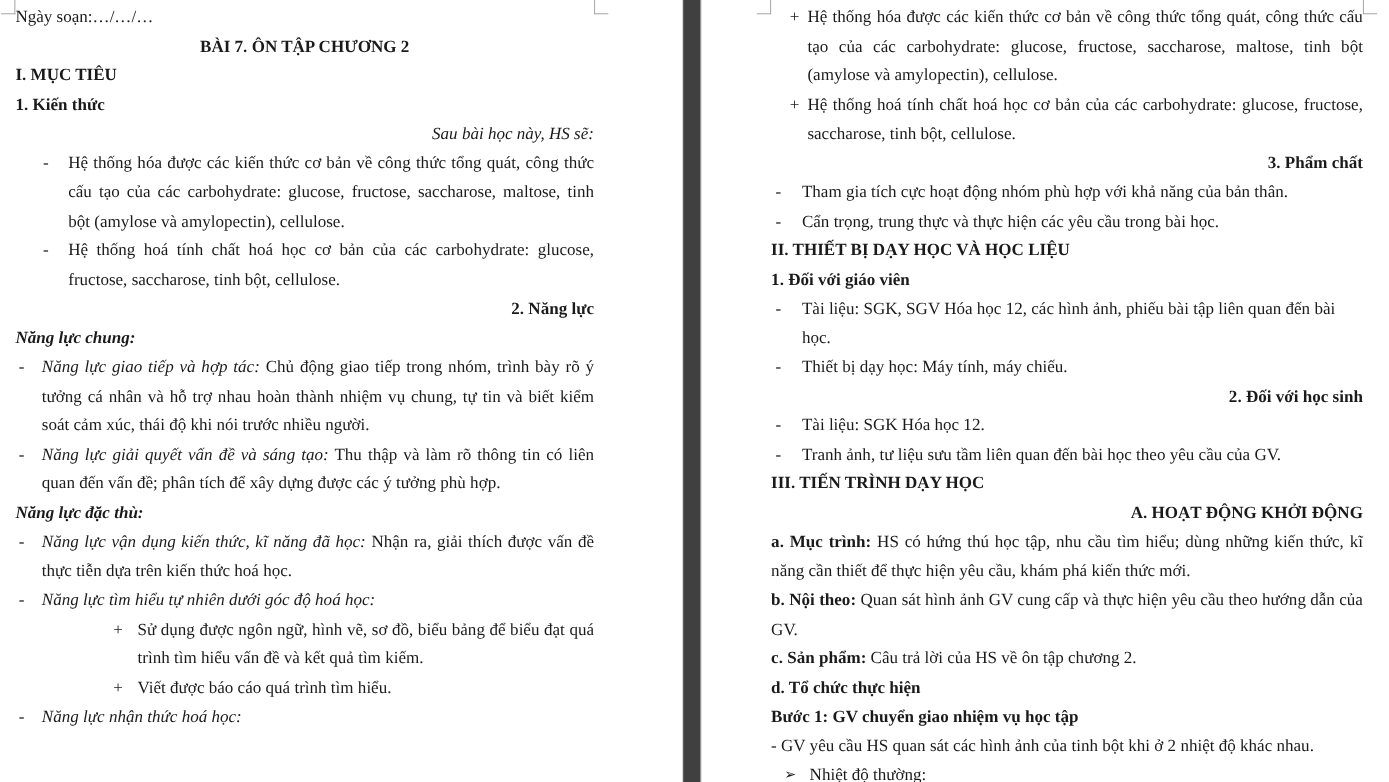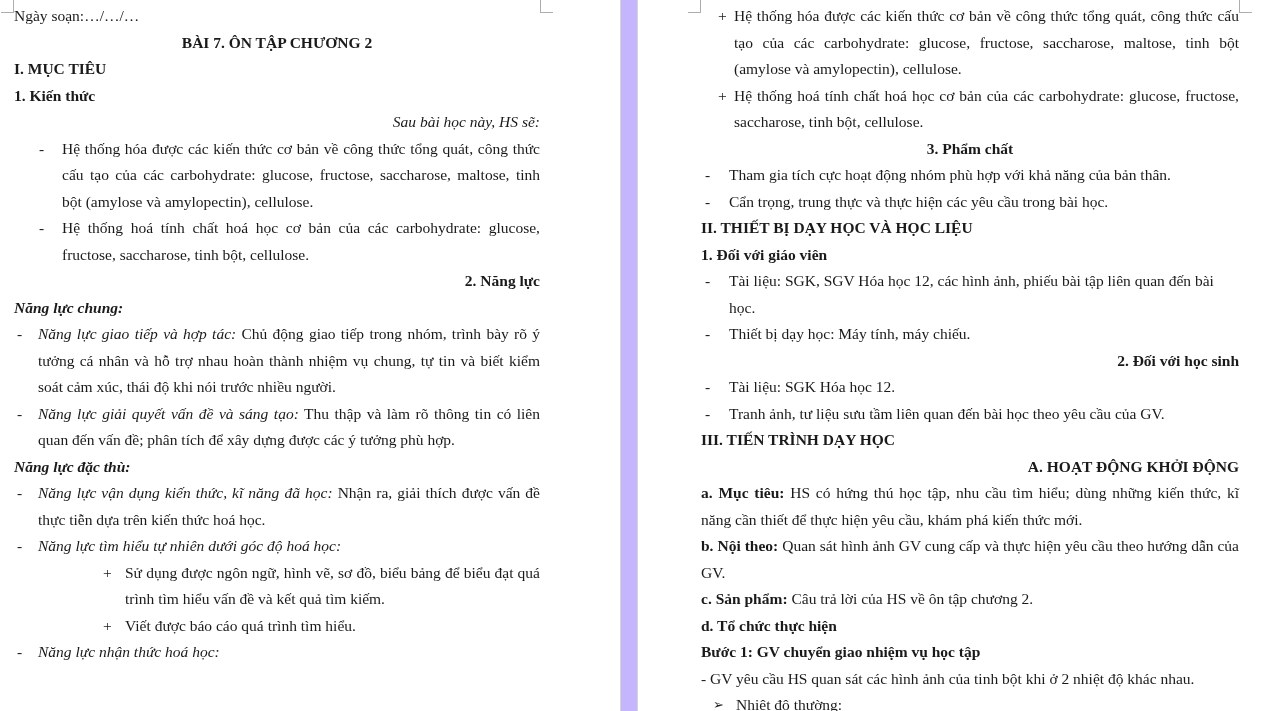--- a/index.html
+++ b/index.html
@@ -24,21 +24,21 @@
   .mark.tl{border-right:1px solid #adadad;border-bottom:1px solid #adadad;}
   .mark.tr{border-left:1px solid #adadad;border-bottom:1px solid #adadad;}
   #mark-lp-tl{left:1px;}
   #mark-lp-tr{left:540px;}
   #mark-rp-tl{left:50px;}
   #mark-rp-tr{left:601px;}
 </style>
 </head>
 <body>
 
-<div id="stage" style="background: #c4b5fd;">
+<div id="stage" style="background: #404040;">
   <div class="page" id="page-left" style="background: rgb(255, 255, 255);">
     <div class="mark tl" id="mark-lp-tl"></div>
     <div class="mark tr" id="mark-lp-tr"></div>
     <div class="content" id="content-left">
         <p class="para" style="text-align: left;"><span>Ngày soạn:…/…/…</span></p>
         <p class="para b" style="text-align: center;"><span>BÀI 7. ÔN TẬP CHƯƠNG 2</span></p>
         <p class="para b" style="text-align: left;"><span>I. MỤC TIÊU</span></p>
         <p class="para b" style="text-align: left;"><span>1. Kiến thức</span></p>
         <p class="para" style="text-align: right; font-style: italic;"><span>Sau bài học này, HS sẽ:</span></p>
         <p class="para" style="text-align: justify; padding-left: 48px;"><span class="marker" style="left: 25px;">-</span><span>Hệ thống hóa được các kiến thức cơ bản về công thức tổng quát, công thức cấu tạo của các carbohydrate: glucose, fructose, saccharose, maltose, tinh bột (amylose và amylopectin), cellulose.</span></p>
@@ -54,33 +54,33 @@
         <p class="para" style="text-align: left; padding-left: 111px;"><span class="marker" style="left: 89px;">+</span><span>Viết được báo cáo quá trình tìm hiểu.</span></p>
         <p class="para i" style="text-align: left; padding-left: 24px;"><span class="marker" style="left: 3px;">-</span><span>Năng lực nhận thức hoá học:</span></p>
       </div>
   </div>
   <div class="page" id="page-right" style="background: rgb(255, 255, 255);">
     <div class="mark tl" id="mark-rp-tl"></div>
     <div class="mark tr" id="mark-rp-tr"></div>
     <div class="content" id="content-right">
         <p class="para" style="text-align: justify; padding-left: 33px;"><span class="marker" style="left: 17px;">+</span><span>Hệ thống hóa được các kiến thức cơ bản về công thức tổng quát, công thức cấu tạo của các carbohydrate: glucose, fructose, saccharose, maltose, tinh bột (amylose và amylopectin), cellulose.</span></p>
         <p class="para" style="text-align: justify; padding-left: 33px;"><span class="marker" style="left: 17px;">+</span><span>Hệ thống hoá tính chất hoá học cơ bản của các carbohydrate: glucose, fructose, saccharose, tinh bột, cellulose.</span></p>
-        <p class="para b" style="text-align: center;"><span>3. Phẩm chất</span></p>
+        <p class="para b" style="text-align: right;"><span>3. Phẩm chất</span></p>
         <p class="para" style="text-align: left; padding-left: 28px;"><span class="marker" style="left: 4px;">-</span><span>Tham gia tích cực hoạt động nhóm phù hợp với khả năng của bản thân.</span></p>
         <p class="para" style="text-align: left; padding-left: 28px;"><span class="marker" style="left: 4px;">-</span><span>Cẩn trọng, trung thực và thực hiện các yêu cầu trong bài học.</span></p>
         <p class="para b" style="text-align: left;"><span>II. THIẾT BỊ DẠY HỌC VÀ HỌC LIỆU</span></p>
         <p class="para b" style="text-align: left;"><span>1. Đối với giáo viên</span></p>
         <p class="para" style="text-align: left; padding-left: 28px;"><span class="marker" style="left: 4px;">-</span><span>Tài liệu: SGK, SGV Hóa học 12, các hình ảnh, phiếu bài tập liên quan đến bài học.</span></p>
         <p class="para" style="text-align: left; padding-left: 28px;"><span class="marker" style="left: 4px;">-</span><span>Thiết bị dạy học: Máy tính, máy chiếu.</span></p>
         <p class="para b" style="text-align: right;"><span>2. Đối với học sinh</span></p>
         <p class="para" style="text-align: left; padding-left: 28px;"><span class="marker" style="left: 4px;">-</span><span>Tài liệu: SGK Hóa học 12.</span></p>
         <p class="para" style="text-align: left; padding-left: 28px;"><span class="marker" style="left: 4px;">-</span><span>Tranh ảnh, tư liệu sưu tầm liên quan đến bài học theo yêu cầu của GV.</span></p>
         <p class="para b" style="text-align: left;"><span>III. TIẾN TRÌNH DẠY HỌC</span></p>
         <p class="para b" style="text-align: right;"><span>A. HOẠT ĐỘNG KHỞI ĐỘNG</span></p>
-        <p class="para" style="text-align: justify;"><span class="lead-b">a. Mục tiêu:</span> <span>HS có hứng thú học tập, nhu cầu tìm hiểu; dùng những kiến thức, kĩ năng cần thiết để thực hiện yêu cầu, khám phá kiến thức mới.</span></p>
+        <p class="para" style="text-align: justify;"><span class="lead-b">a. Mục trình:</span> <span>HS có hứng thú học tập, nhu cầu tìm hiểu; dùng những kiến thức, kĩ năng cần thiết để thực hiện yêu cầu, khám phá kiến thức mới.</span></p>
         <p class="para" style="text-align: justify;"><span class="lead-b">b. Nội theo:</span> <span>Quan sát hình ảnh GV cung cấp và thực hiện yêu cầu theo hướng dẫn của GV.</span></p>
         <p class="para" style="text-align: left;"><span class="lead-b">c. Sản phẩm:</span> <span>Câu trả lời của HS về ôn tập chương 2.</span></p>
         <p class="para b" style="text-align: left;"><span>d. Tổ chức thực hiện</span></p>
         <p class="para b" style="text-align: left;"><span>Bước 1: GV chuyển giao nhiệm vụ học tập</span></p>
         <p class="para" style="text-align: left;"><span>- GV yêu cầu HS quan sát các hình ảnh của tinh bột khi ở 2 nhiệt độ khác nhau.</span></p>
         <p class="para" style="text-align: left; padding-left: 35px;"><span class="marker arrow" style="left: 12px;">➢</span><span>Nhiệt độ thường:</span></p>
       </div>
   </div>
 </div>
 

